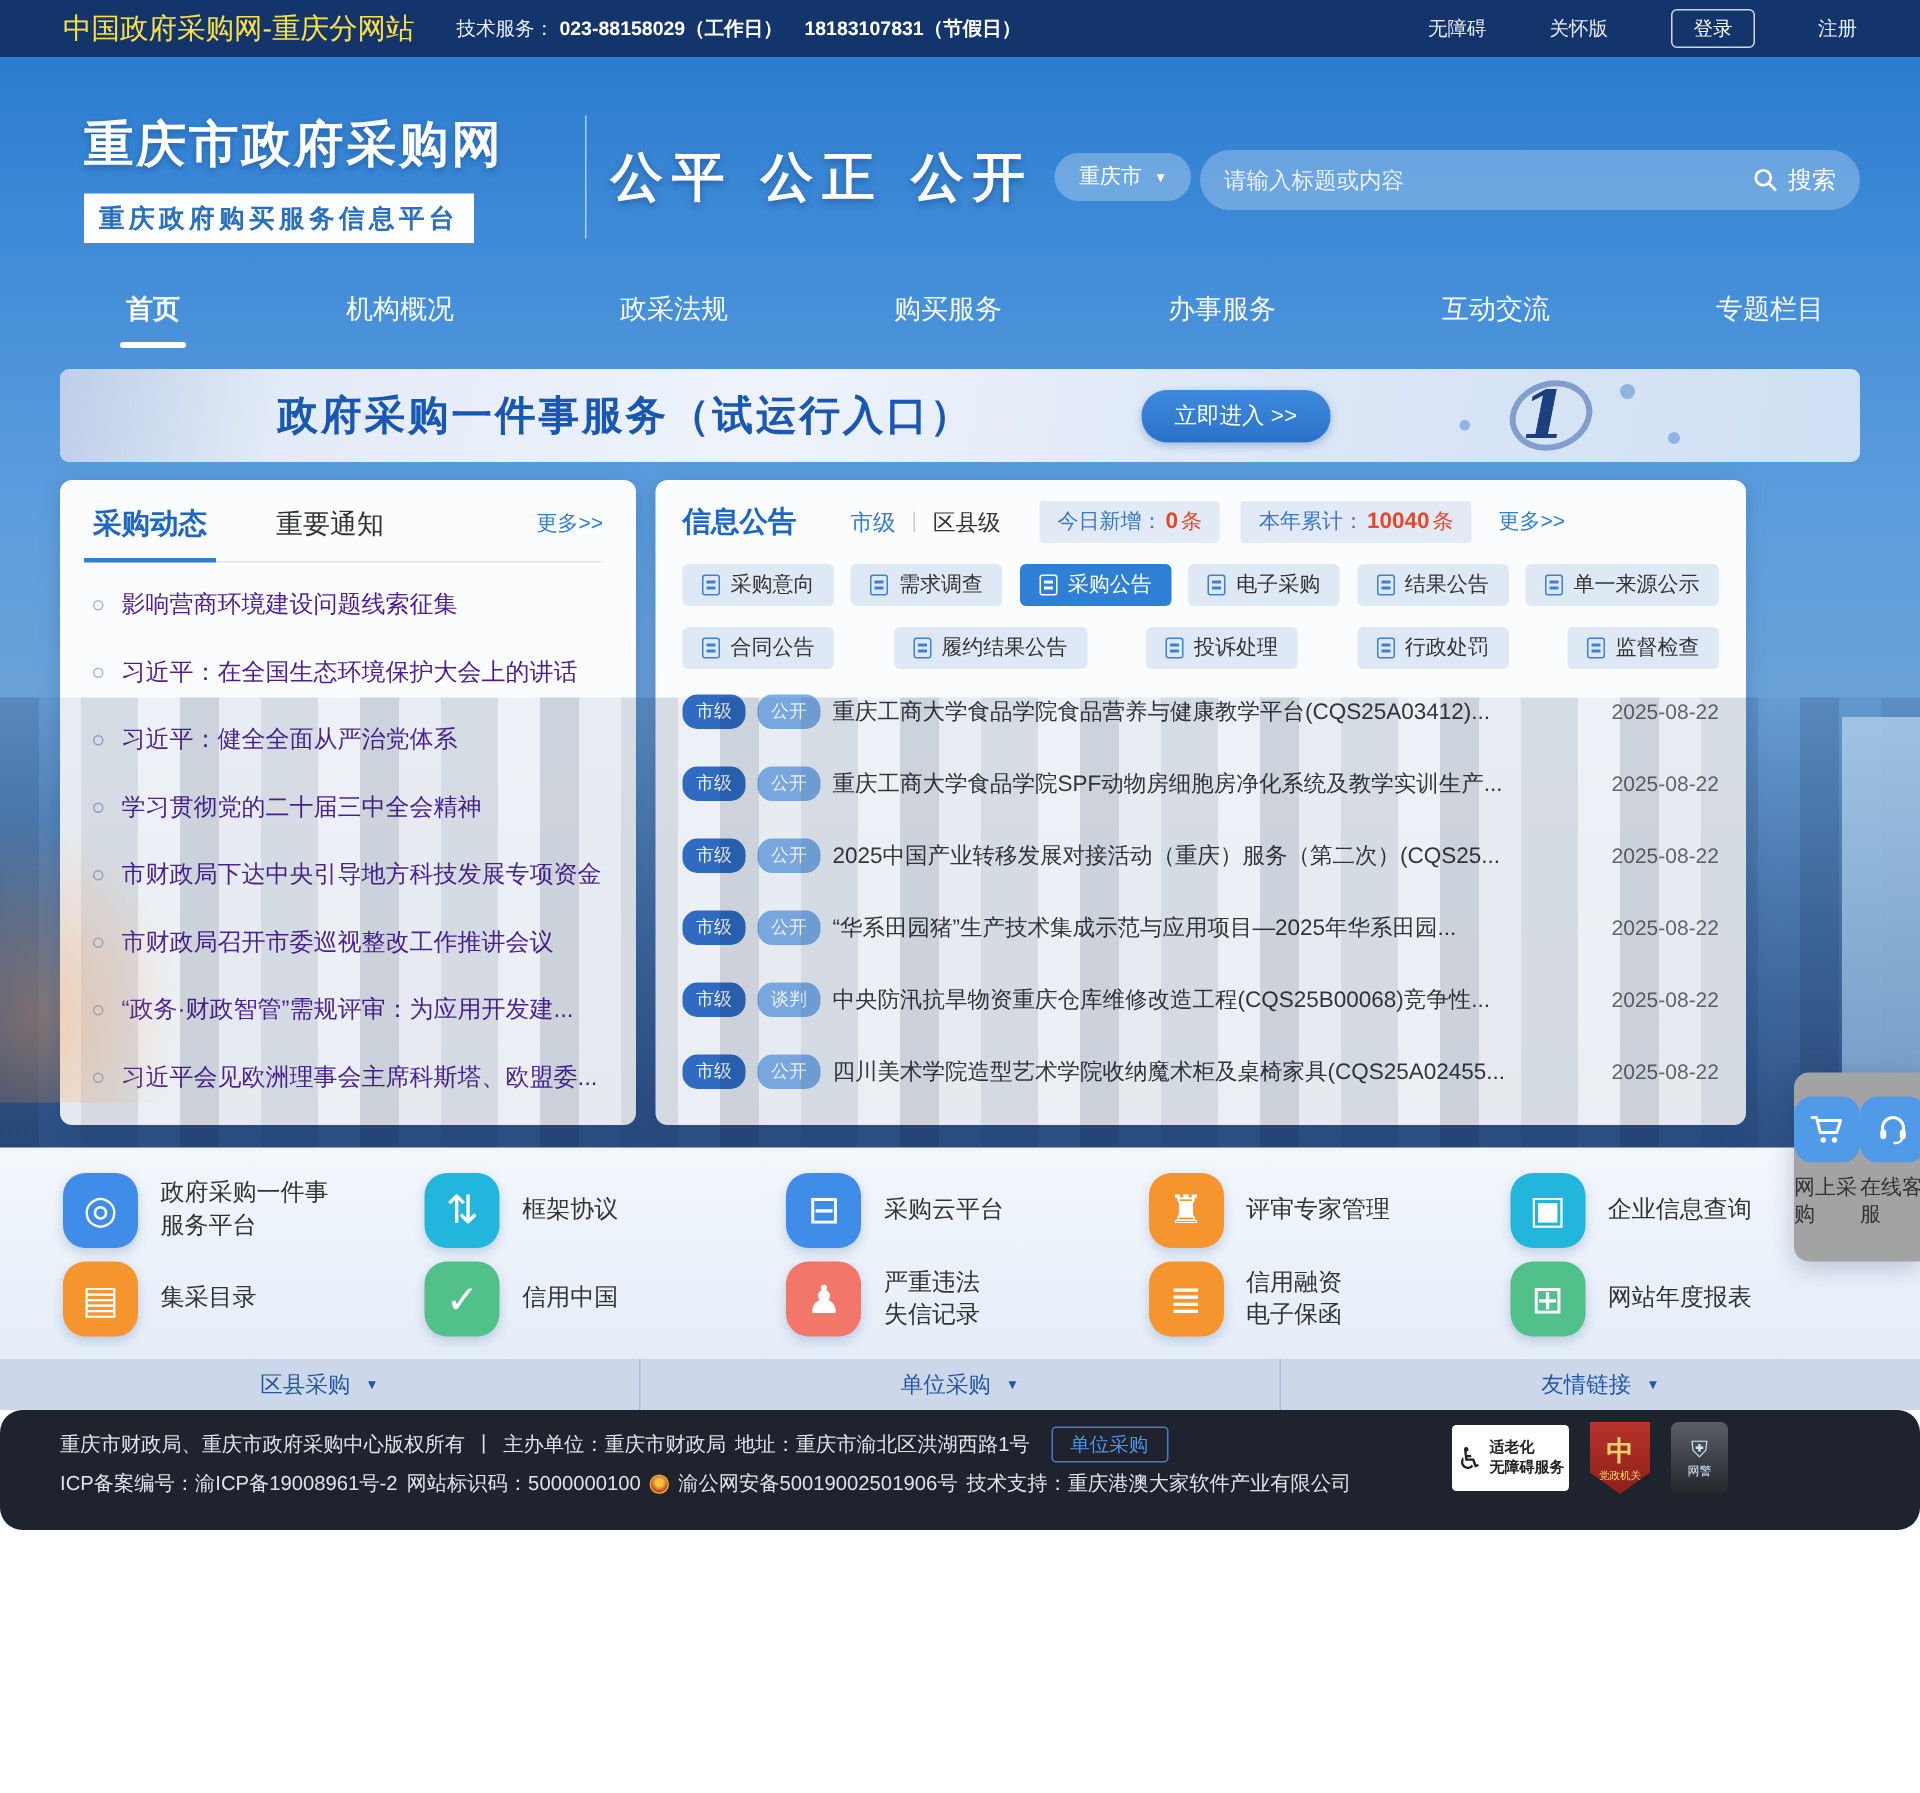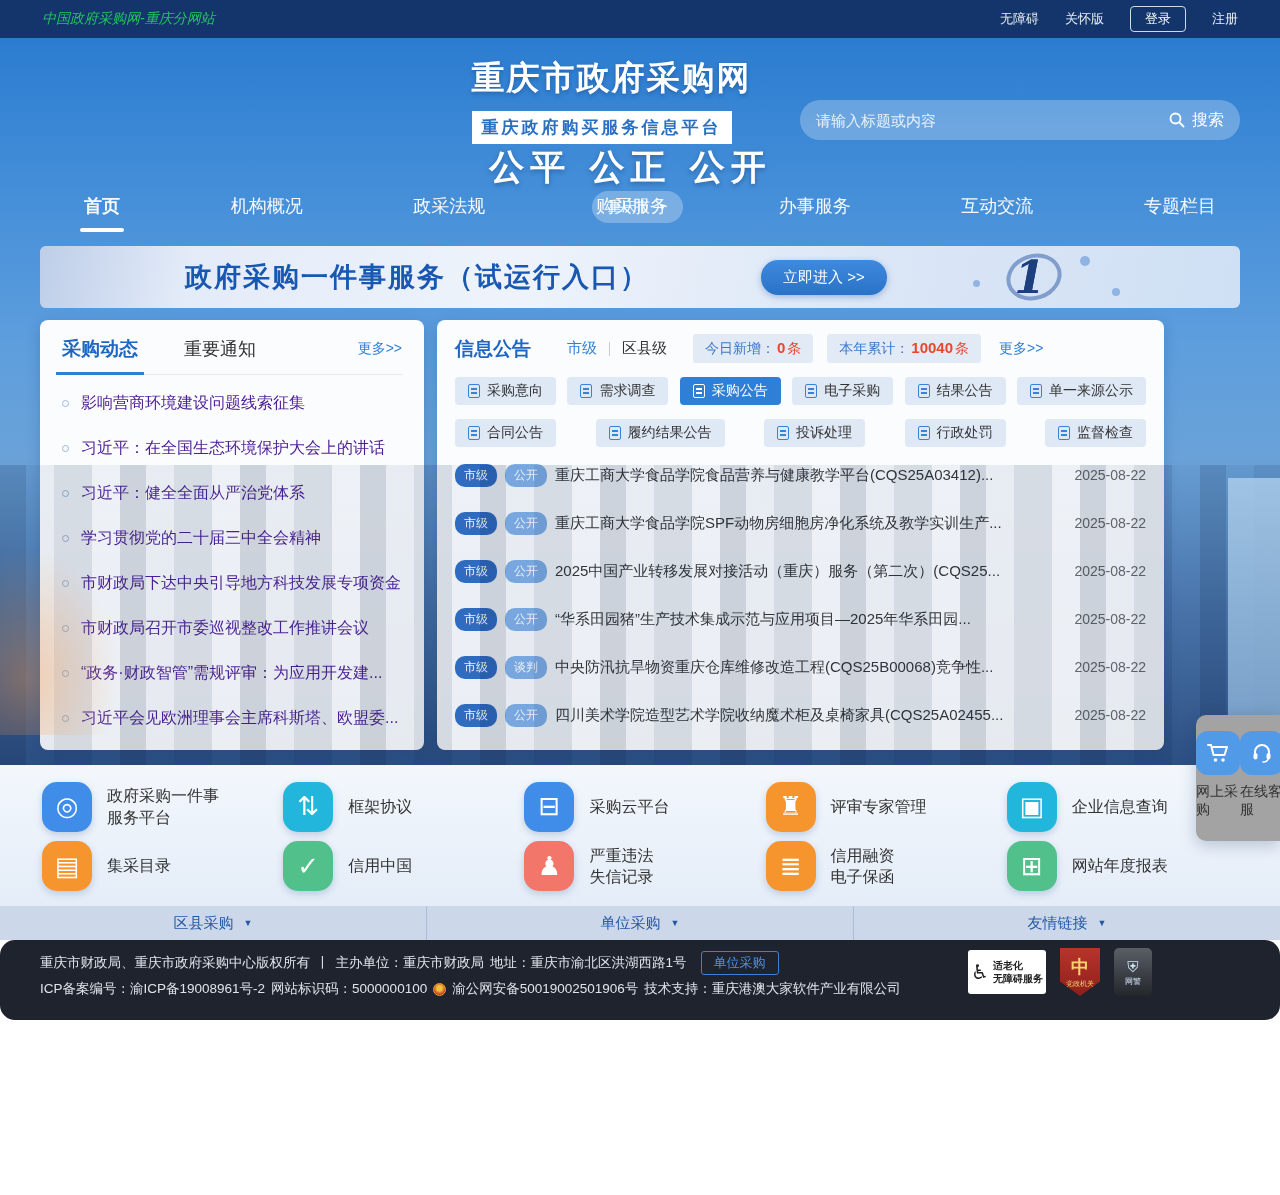--- a/index.html
+++ b/index.html
@@ -2,37 +2,37 @@
 <html><head>
 <meta charset="utf-8">
 <style>
   * { margin:0; padding:0; box-sizing:border-box; }
   body { font-family:"Liberation Sans","DejaVu Sans",sans-serif; background:#fff; }
   .page { position:relative; width:1280px; height:1195px; background:#fff; overflow:hidden; }
 
   
   .topbar { height:38px; background:#14356b; display:flex; align-items:center; justify-content:space-between; padding:0 42px; }
   .topbar-left { display:flex; align-items:center; gap:28px; }
-  .tb-site { color:#22c55e; font-size:14px;font-style:italic; }
+  .tb-site { color:#fde047; font-size:19px; }
   .tb-svc { color:#e8edf5; font-size:13px; }
   .tb-svc b { color:#ffffff; font-weight:bold; }
-  .topbar-right { display:flex; align-items:center; gap:26px; }
+  .topbar-right { display:flex; align-items:center; gap:42px; }
   .tb-link { color:#e8edf5; font-size:13px; cursor:pointer; }
   .tb-btn { color:#fff; font-size:13px; border:1px solid #cfd9ea; border-radius:4px; padding:3px 14px; cursor:pointer; }
 
   
   .hero { position:relative; height:727px;
     background:linear-gradient(180deg,#2b7cd0 0%,#418cd8 18%,#5d9edd 42%,#6aa2d8 58%,#4a76ac 78%,#2c4e81 100%); overflow:hidden; }
   .bg-city { position:absolute; left:0; bottom:0; width:100%; height:300px; opacity:.35;
     background:repeating-linear-gradient(90deg, rgba(16,38,76,.55) 0 26px, rgba(42,74,124,.25) 26px 54px, rgba(22,48,92,.45) 54px 92px, rgba(60,96,150,.2) 92px 120px); }
   .bg-glow { position:absolute; left:0; bottom:30px; width:120px; height:190px; opacity:.45;
     background:radial-gradient(ellipse at 20% 70%, rgba(255,150,60,.8), rgba(255,150,60,0) 70%); }
   .bg-bld { position:absolute; right:0; top:440px; width:52px; height:320px; background:linear-gradient(180deg,#aecfea,#7fa9d2); opacity:.8; }
 
-  .header { position:relative; display:flex; align-items:center; padding:18px 40px 0 21px; height:142px;flex-direction:column; }
+  .header { position:relative; display:flex; align-items:center; padding:18px 40px 0 56px; height:142px; }
   .logo-block { width:318px; }
   .logo-title { color:#fff; font-size:33px; font-weight:bold; letter-spacing:2px; text-shadow:0 2px 4px rgba(10,40,90,.35); }
   .logo-sub { margin-top:10px; background:#fff; color:#2a6fc0; font-size:17px; font-weight:bold; letter-spacing:3px; padding:5px 10px; display:inline-block; }
   .hdr-div { width:1px; height:82px; background:rgba(255,255,255,.6); margin:0 16px; }
   .slogan { color:#fff; font-family:"DejaVu Serif","Liberation Serif",serif; font-size:35px; font-weight:bold; letter-spacing:6px; text-shadow:0 2px 5px rgba(10,40,90,.4); white-space:nowrap; }
   .region-pill { margin-left:14px; background:rgba(255,255,255,.28); border-radius:16px; color:#fff; font-size:14px; padding:7px 16px; display:flex; align-items:center; gap:8px; cursor:pointer; }
   .caret { font-size:9px; color:#fff; }
   .search-wrap { position:absolute; right:40px; top:62px; width:440px; height:40px; background:rgba(255,255,255,.26); border-radius:20px; display:flex; align-items:center; padding:0 16px; }
   .search-wrap input { flex:1; background:transparent; border:none; outline:none; color:#fff; font-size:15px; }
   .search-wrap input::placeholder { color:rgba(255,255,255,.85); }
@@ -135,20 +135,26 @@
   .bottom-white { height:187px; background:#fff; }
 </style>
 </head>
 <body>
 
 <div class="page">
 
   <div class="topbar">
     <div class="topbar-left">
       <span class="tb-site">中国政府采购网-重庆分网站</span>
+      <span class="tb-svc">
+        <span>技术服务：</span>
+        <b>023-88158029（工作日）</b>
+        &nbsp;&nbsp;
+        <b>18183107831（节假日）</b>
+      </span>
     </div>
     <div class="topbar-right">
       <span class="tb-link">无障碍</span>
       <span class="tb-link">关怀版</span>
       <span class="tb-btn">登录</span>
       <span class="tb-link">注册</span>
     </div>
   </div>
 
   <div class="hero">

